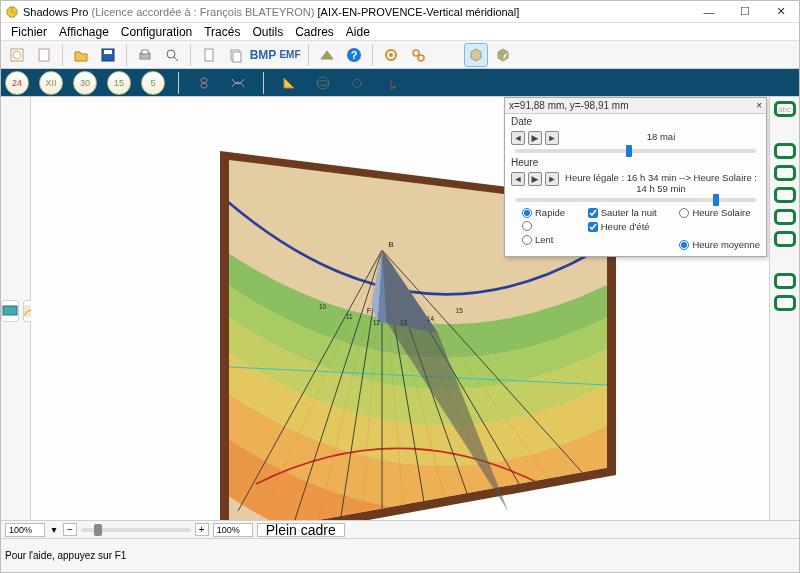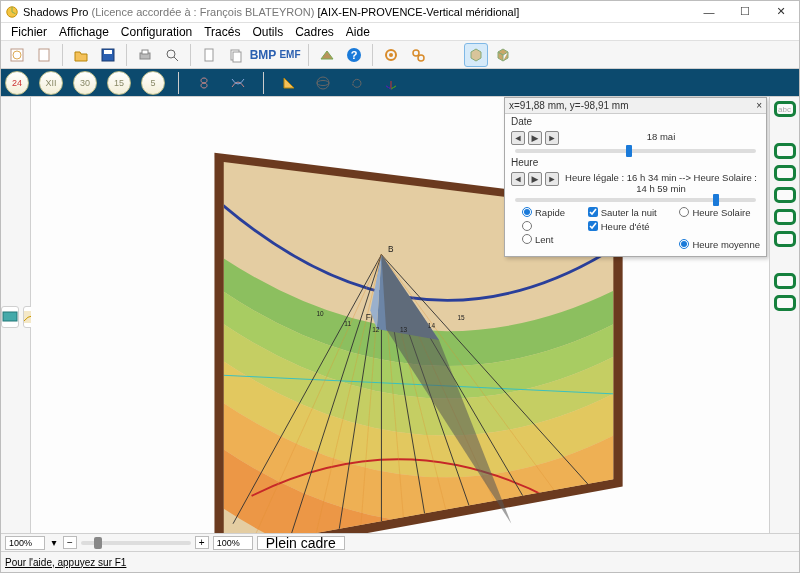--- a/index.html
+++ b/index.html
@@ -17,35 +17,35 @@
   .tsep { width:1px; height:22px; background:#ccc; margin:0 3px;}
   .toolbar2 { height:28px; background:#0c4a6e; border-bottom:1px solid #d0d0d0; display:flex; align-items:center; padding:2px 4px; gap:10px;}
   .rbtn { width:24px; height:24px; border:1px solid #bb8; border-radius:12px; background:linear-gradient(#fff,#f4efd8); display:flex; align-items:center; justify-content:center; font-size:9px; color:#886;}
   .body { flex:1; display:flex; min-height:0; }
   .leftpanel { width:30px; background:#f6f6f6; border-right:1px solid #d0d0d0; display:flex; flex-direction:row; align-items:center; padding-top:4px; gap:4px;}
   .lbtn { width:24px; height:22px; border:1px solid #d0d0d0; border-radius:3px; display:flex; align-items:center; justify-content:center; font-size:10px; background:#fff;}
   .lbtn.sel { border:2px solid #2a7bd6; }
   .canvas { flex:1; background:#fdfdfd; position:relative; overflow:hidden; }
   .rightpanel { width:30px; background:#f6f6f6; border-left:1px solid #d0d0d0; display:flex; flex-direction:column; align-items:center; padding-top:4px; gap:6px;}
   .rpbtn{ width:22px; height:16px; border:3px solid #15803d; border-radius:5px; background:#fafafa; }
-  .statusbar { height:21px; background:#f6f6f6; border-top:1px solid #d0d0d0; display:flex; align-items:center; font-size:10px; padding:0 4px; gap:6px;text-decoration:underline;}
+  .statusbar { height:34px; background:#f6f6f6; border-top:1px solid #d0d0d0; display:flex; align-items:center; font-size:10px; padding:0 4px; gap:6px;}
   .zoomctl { height:18px; background:#f6f6f6; border-top:1px solid #d0d0d0; display:flex; align-items:center; font-size:10px; padding:0 4px; gap:4px;}
   .zoomctl .zbox{ width:40px; height:14px; border:1px solid #bbb; background:#fff; font-size:9px; display:flex; align-items:center; padding-left:3px;}
   .zoomctl .zslider{ width:110px; height:4px; background:#ddd; border-radius:2px; position:relative;}
   .zoomctl .zslider .thumb{ width:8px; height:12px; background:#888; border-radius:2px; position:absolute; top:-4px; }
   .zoomctl .btn{ height:14px; padding:0 8px; border:1px solid #bbb; background:#fff; font-size:14px; display:flex; align-items:center;}
   
   .floater { position:absolute; top:0; right:2px; width:263px; background:#fdfdfd; border:1px solid #aaa; box-shadow:2px 2px 4px rgba(0,0,0,.2); font-size:10px; color:#333; }
   .fl-head { height:16px; display:flex; align-items:center; justify-content:space-between; padding:6px 4px; background:#f0f0f0; border-bottom:1px solid #ccc;}
   .fl-row { padding:2px 6px; display:flex; align-items:flex-start; gap:3px;}
   .navbtn { width:14px; height:14px; border:1px solid #888; border-radius:2px; display:flex; align-items:center; justify-content:center; font-size:9px; color:#444; background:#e8e8e8;}
   .slider { flex:1; height:4px; background:#ddd; border-radius:2px; margin:0 4px; position:relative;}
   .slider .th { width:6px; height:12px; background:#1a7ad9; border-radius:1px; position:absolute; top:-4px;}
   .fl-cols{ display:flex; padding:3px 6px 6px 6px; justify-content:space-between;}
-  .rc{ display:flex; align-items:flex-start; gap:3px;padding-left:11px; }
+  .rc{ display:flex; align-items:center; gap:3px;padding-left:11px; }
   .rc input[type=radio], .rc input[type=checkbox]{ width:10px; height:10px; accent-color:#1a7ad9;}
   .tinytext{ font-size:9.5px; color:#333;}
   .coltitle{ font-size:10px; color:#333; }
   svg text { font-family: inherit; }
 </style>
 </head>
 <body>
 
 <div class="window">
 

